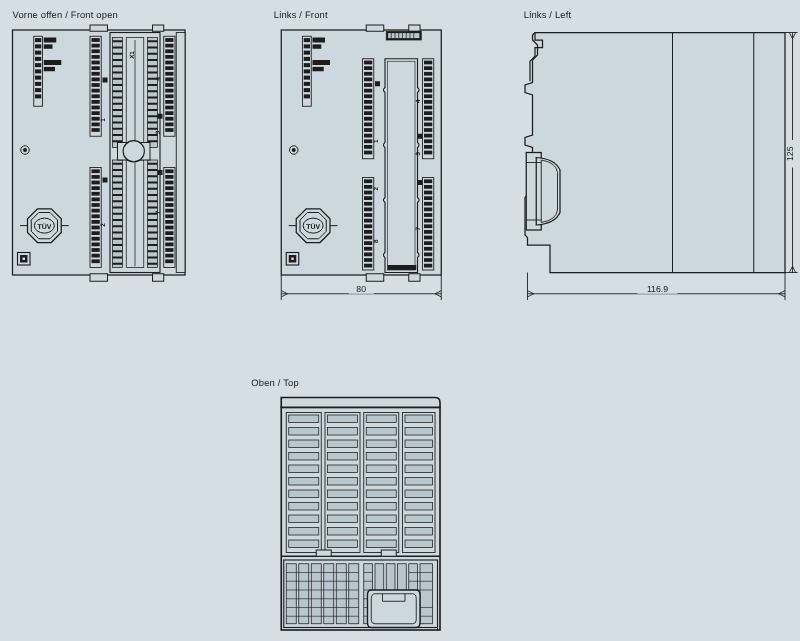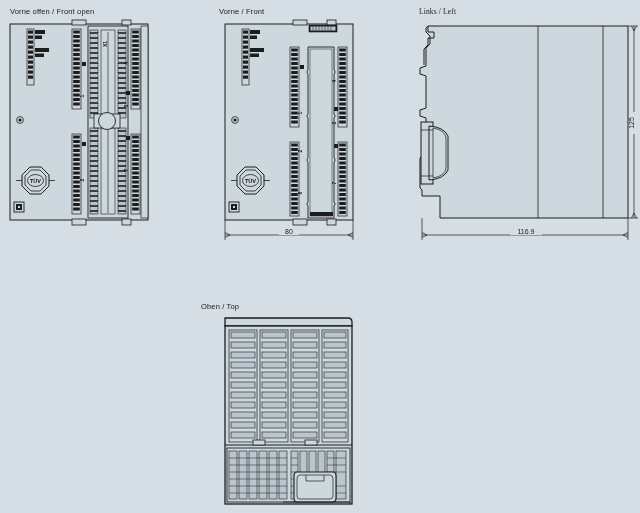--- a/index.html
+++ b/index.html
@@ -286,21 +286,21 @@
         <rect x="132.2" y="185" width="6.6" height="3" fill="#1d1d1d"></rect>
         <rect x="132.2" y="189.5" width="6.6" height="3" fill="#1d1d1d"></rect>
       </g>
       <rect x="126" y="118" width="4" height="4" fill="#1d1d1d"></rect>
       <text x="128" y="152" class="lbl-text" text-anchor="middle" transform="rotate(-90 128 152)">7</text>
 
       <rect x="141" y="8" width="7" height="192" fill="#ccd7de" stroke="#1d1d1d" stroke-width="0.7"></rect>
     </svg>
   </div>
 
-  <div class="view-title" style="left:219px; top:7px;">Vorne / Front</div>
+  <div class="view-title" style="left:219px; top:7px;">Links / Front</div>
 
   <div class="svgwrap" style="left:205px; top:18px;">
     <svg width="200" height="230" viewBox="0 0 200 230">
 
       <rect x="20" y="6" width="128" height="196" fill="#ccd7de" stroke="#1d1d1d" stroke-width="1"></rect>
 
       <rect x="88" y="2" width="14" height="5" fill="#ccd7de" stroke="#1d1d1d" stroke-width="0.8"></rect>
       <rect x="122" y="2" width="9" height="5" fill="#ccd7de" stroke="#1d1d1d" stroke-width="0.8"></rect>
       <rect x="88" y="201" width="14" height="6" fill="#ccd7de" stroke="#1d1d1d" stroke-width="0.8"></rect>
       <rect x="122" y="201" width="9" height="6" fill="#ccd7de" stroke="#1d1d1d" stroke-width="0.8"></rect>
@@ -465,21 +465,21 @@
         <line x1="20" y1="214.5" x2="25" y2="217"></line>
         <line x1="20" y1="219.5" x2="25" y2="217"></line>
         <line x1="148" y1="214.5" x2="143" y2="217"></line>
         <line x1="148" y1="219.5" x2="143" y2="217"></line>
       </g>
       <rect x="74" y="209" width="20" height="8" fill="#d5dee4" stroke="none"></rect>
       <text x="84" y="215.5" class="dim-text" text-anchor="middle">80</text>
     </svg>
   </div>
 
-  <div class="view-title" style="left:419px; top:7px;font-family:Liberation Serif, serif;">Links / Left</div>
+  <div class="view-title" style="left:419px; top:7px;">Links / Left</div>
 
   <div class="svgwrap" style="left:400px; top:18px;">
     <svg width="240" height="230" viewBox="0 0 240 230">
 
       <path d="M 28,8 L 228,8 L 228,200 L 40,200 L 40,178 L 22,178 L 22,172
                L 20,170 L 20,140 L 22,138 L 22,132 L 26,130 L 26,100
                L 20,98 L 20,92 L 26,90 L 26,58 L 20,56 L 20,50 L 26,48
                L 26,30 L 30,26 L 30,18 L 26,14 L 26,10 Z" fill="#ccd7de" stroke="#1d1d1d" stroke-width="1"></path>
 
       <path d="M 28,8 L 28,14 L 34,14 L 34,20 L 28,20 L 28,27 L 24,31 L 24,47" fill="none" stroke="#1d1d1d" stroke-width="1"></path>

